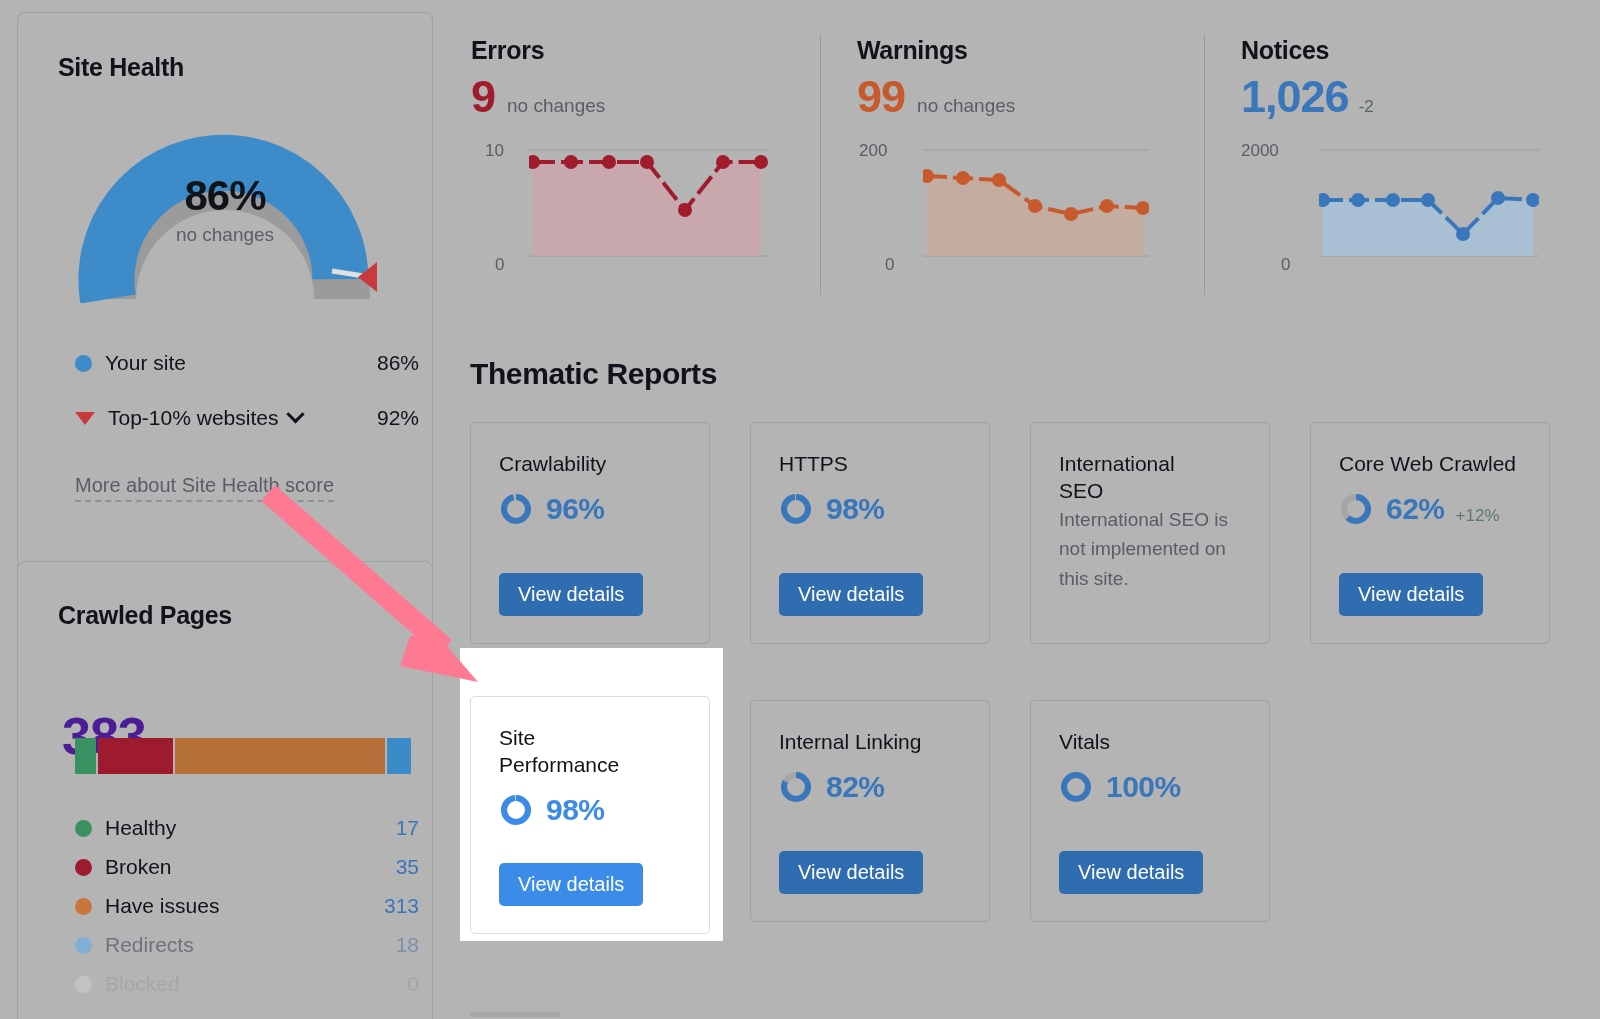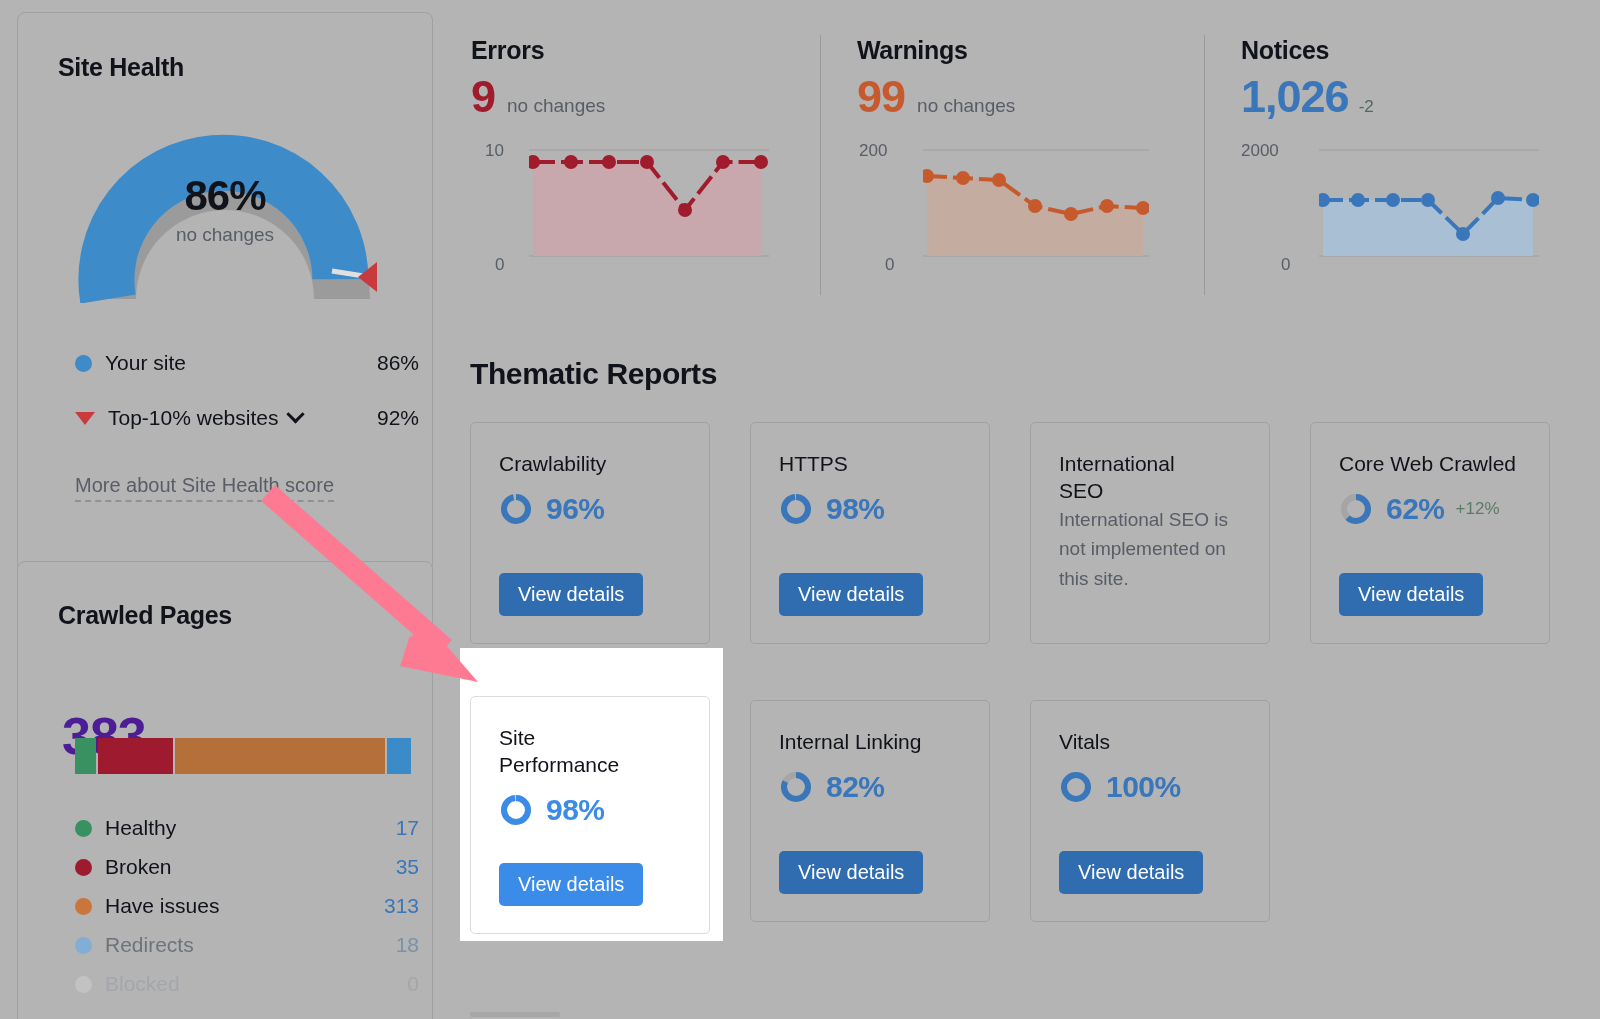--- a/index.html
+++ b/index.html
@@ -78,21 +78,21 @@
 
   
   #thematic-title { position: absolute; left: 470px; top: 357px; font-size: 30px; font-weight: bold; color: #11131a; letter-spacing: -0.4px; }
 
   .rcard {
     position: absolute; width: 240px; height: 222px;
     border: 1px solid #a0a0a0; border-radius: 5px;
     padding: 28px 26px 15px 28px;
   }
   .rcard .rtitle { font-size: 21px; color: #11131a; line-height: 1.28; }
-  .rcard .rmetric { display: flex; align-items: center; margin-top: 14px; }
+  .rcard .rmetric { display: flex; align-items: flex-end; margin-top: 14px; }
   .rcard .rpct { font-size: 30px; font-weight: bold; color: #3a76ba; margin-left: 13px; letter-spacing: -0.5px; }
   .rcard .rdelta { font-size: 17px; color: #5d7a69; margin-left: 11px; }
   .rcard .rdesc { font-size: 19px; color: #585d66; line-height: 1.55; }
   .vbtn {
     position: absolute; left: 28px; bottom: 27px;
     background: #2f6db0; color: #ffffff;
     font-size: 20px; border: none; border-radius: 5px;
     padding: 10px 19px; cursor: pointer;
     font-family: "Liberation Sans", sans-serif;
   }

